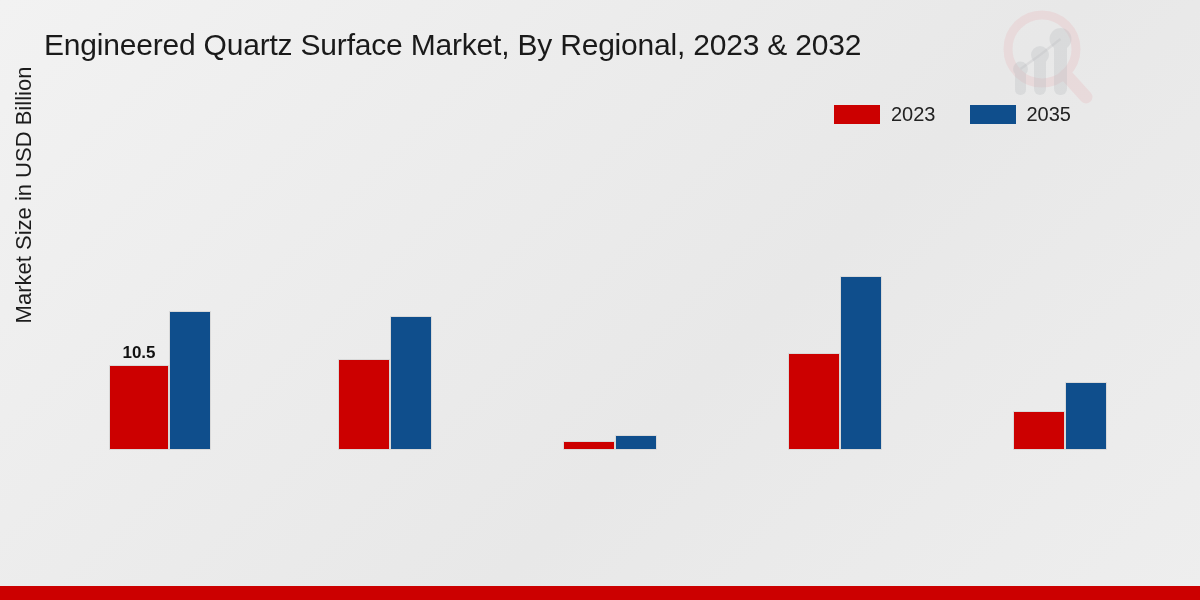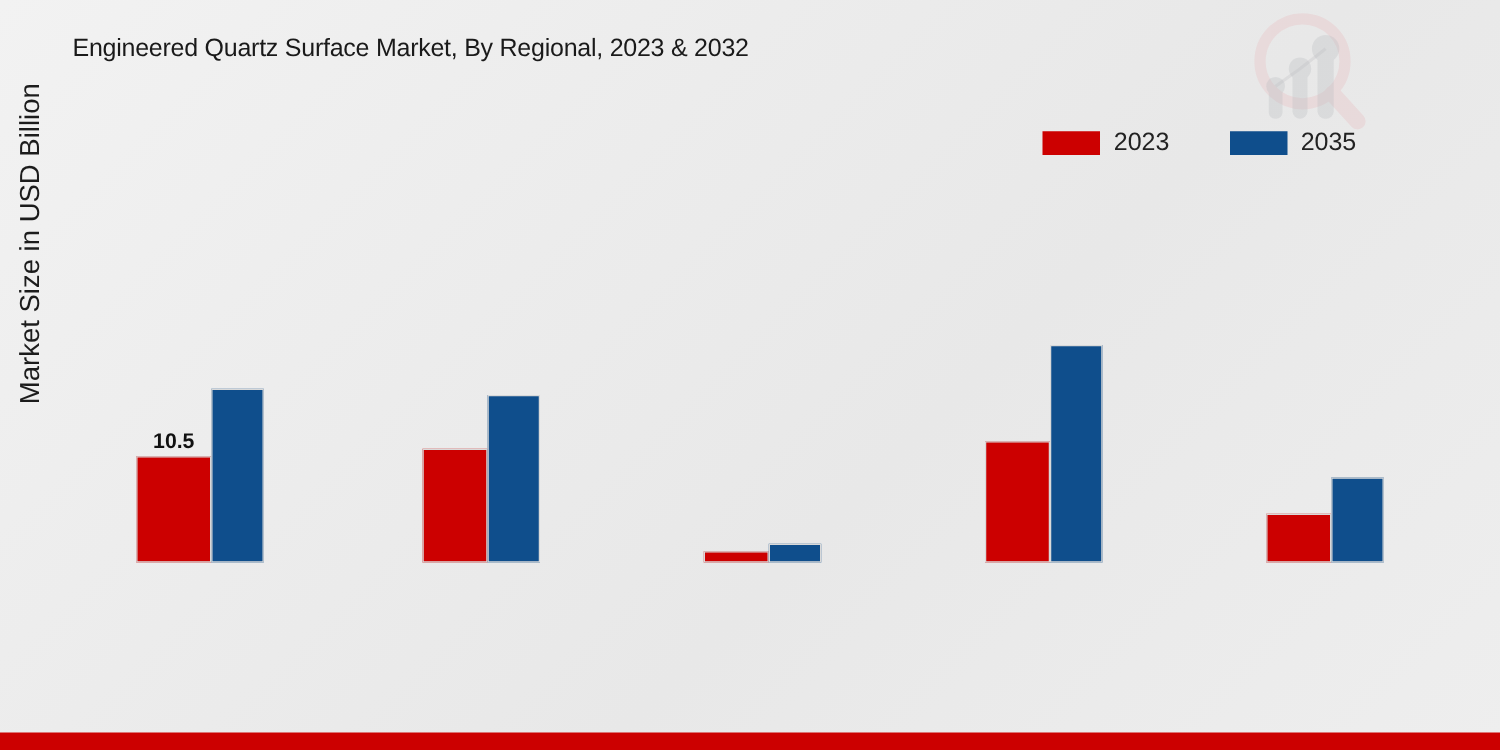--- a/index.html
+++ b/index.html
@@ -13,29 +13,29 @@
   }
 
   
   #watermark {
     position:absolute; left:990px; top:5px; width:110px; height:100px;
     opacity:1; pointer-events:none;
   }
 
   
   #chart-title {
-    position:absolute; left:58px; top:28px;
-    font-size:20px; color:#1a1a1a; letter-spacing:-0.2px;
+    position:absolute; left:44px; top:28px;
+    font-size:30px; color:#1a1a1a; letter-spacing:-0.2px;
     white-space:nowrap;
   }
 
   
   #legend {
     position:absolute; left:834px; top:103px;
-    display:flex; align-items:center; gap:48px;
+    display:flex; align-items:center; gap:34px;
   }
   .legend-item { display:flex; align-items:center; gap:11px; }
   .legend-swatch { width:46px; height:19px; display:block; }
   .legend-label { font-size:20px; color:#222; }
 
   
   #y-axis-title {
     position:absolute; left:-146px; top:182px;
     width:340px; text-align:center;
     transform:rotate(-90deg);

